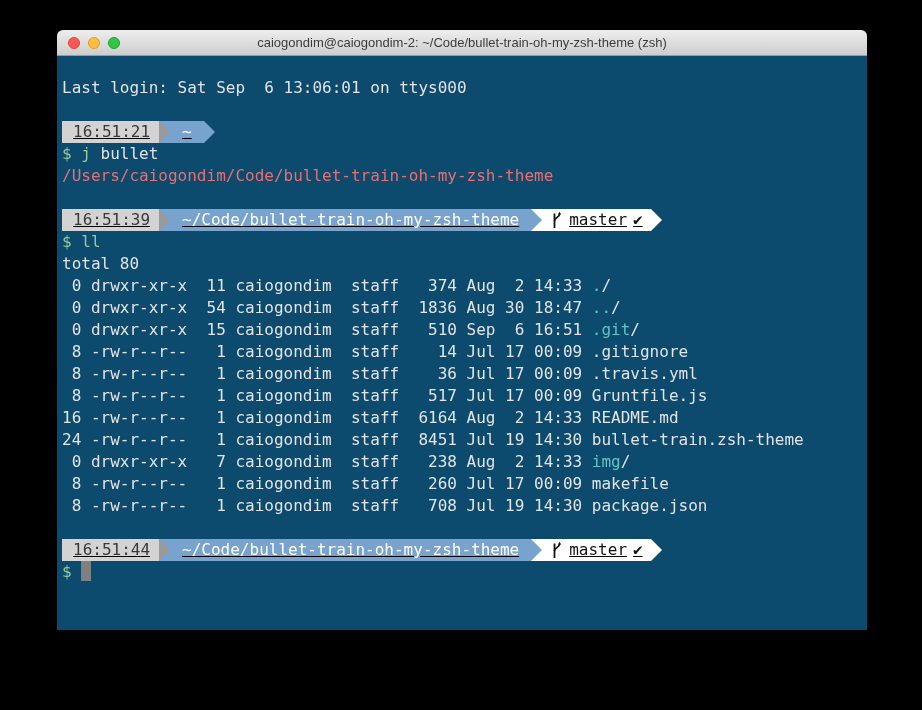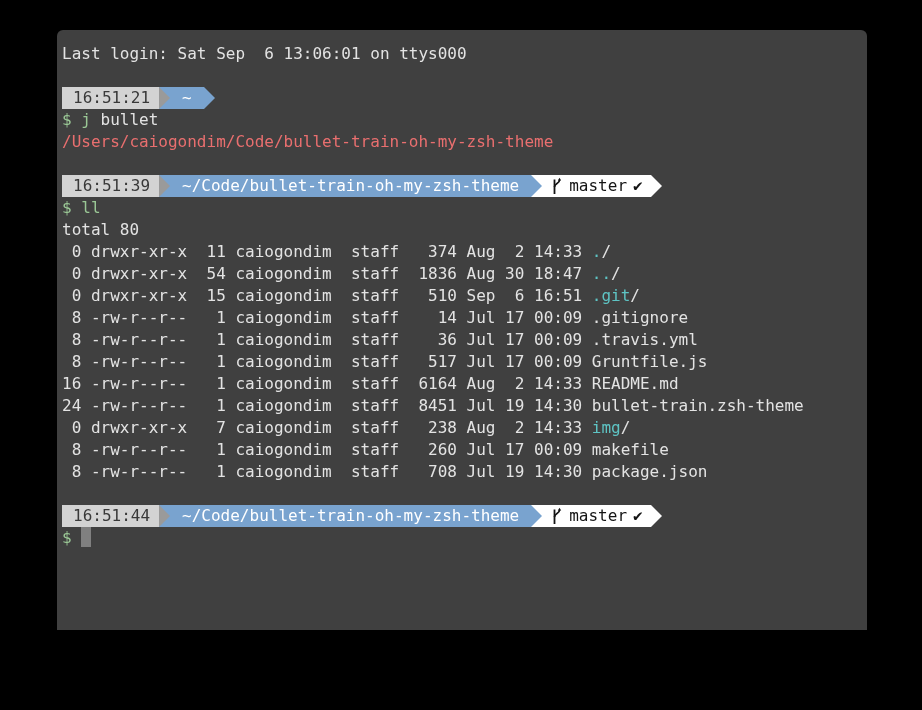--- a/index.html
+++ b/index.html
@@ -37,45 +37,53 @@
   }
   .tab {
     position:absolute; left:10px; top:2px; width:176px; height:19px;
     background:linear-gradient(#d3d3d3,#bdbdbd);
     border:1px solid #5a5a5a; border-bottom:none;
     border-radius:4px 4px 0 0; box-sizing:border-box;
     text-align:center; font-size:11px; font-weight:bold; color:#262626;
     line-height:17px; white-space:nowrap; overflow:hidden;
   }
   .terminal {
-    flex:1; background:#404040;
+    flex:1; background:#0c4a6e;
     font-family:"DejaVu Sans Mono", monospace;
     font-size:16px; line-height:22px;
-    padding:13px 4px 0 5px;
+    padding:21px 4px 0 5px;
     white-space:pre; overflow:hidden;
   }
   .t-line { min-height:22px; height:22px; }
-  .t-line.prompt { display:flex; align-items:flex-start; }
+  .t-line.prompt { display:flex; align-items:flex-start;text-decoration:underline; }
   .seg { display:flex; align-items:center; height:22px; }
   .arrow-wrap { width:11px; height:22px; flex:0 0 11px; }
   .tri {
     width:0; height:0;
     border-top:11px solid transparent;
     border-bottom:11px solid transparent;
   }
   .git-seg { display:flex; align-items:center; gap:6px; }
   .cursor {
     display:inline-block; width:10px; height:20px;
     background:#808080; vertical-align:-4px;
   }
 </style>
 </head>
 <body>
 
 <div class="window">
+  <div class="titlebar">
+    <div class="lights">
+      <span class="light red"></span>
+      <span class="light yellow"></span>
+      <span class="light green"></span>
+    </div>
+    <div class="title">caiogondim@caiogondim-2: ~/Code/bullet-train-oh-my-zsh-theme (zsh)</div>
+  </div>
   <div class="terminal"><div class="t-line"><span style="color: rgb(227, 227, 227);">Last login: Sat Sep  6 13:06:01 on ttys000</span></div><div class="t-line"></div><div class="t-line prompt"><div class="seg" style="background: rgb(211, 211, 211); color: rgb(57, 57, 57); padding: 0px 9px 0px 11px;">16:51:21</div><div class="arrow-wrap" style="background: rgb(121, 163, 207);"><div class="tri" style="border-left: 11px solid rgb(154, 154, 154);"></div></div><div class="seg" style="background: rgb(121, 163, 207); color: rgb(255, 255, 255); padding: 0px 12px;">~</div><div class="arrow-wrap" style="background: transparent;"><div class="tri" style="border-left: 11px solid rgb(121, 163, 207);"></div></div></div><div class="t-line"><span style="color: rgb(154, 199, 149);">$</span><span style="color: rgb(227, 227, 227);"> </span><span style="color: rgb(154, 199, 149);">j</span><span style="color: rgb(227, 227, 227);"> bullet</span></div><div class="t-line"><span style="color: rgb(233, 111, 111);">/Users/caiogondim/Code/bullet-train-oh-my-zsh-theme</span></div><div class="t-line"></div><div class="t-line prompt"><div class="seg" style="background: rgb(211, 211, 211); color: rgb(57, 57, 57); padding: 0px 9px 0px 11px;">16:51:39</div><div class="arrow-wrap" style="background: rgb(121, 163, 207);"><div class="tri" style="border-left: 11px solid rgb(154, 154, 154);"></div></div><div class="seg" style="background: rgb(121, 163, 207); color: rgb(255, 255, 255); padding: 0px 12px;">~/Code/bullet-train-oh-my-zsh-theme</div><div class="arrow-wrap" style="background: rgb(255, 255, 255);"><div class="tri" style="border-left: 11px solid rgb(121, 163, 207);"></div></div><div class="seg git-seg" style="background: rgb(255, 255, 255); color: rgb(20, 20, 20); padding: 0px 8px;"><span><svg width="13" height="19" viewBox="0 0 13 19" style="display:block">
               <path d="M4.5 2.5 V17" stroke="#141414" stroke-width="1.8" fill="none"></path>
               <path d="M4.5 10 C4.5 6, 9.5 7, 9.5 3" stroke="#141414" stroke-width="1.8" fill="none"></path>
               <path d="M7.8 3.6 L9.5 0.8 L11.2 3.6 Z" fill="#141414"></path>
             </svg></span><span>master</span><span>✔</span></div><div class="arrow-wrap" style="background: transparent;"><div class="tri" style="border-left: 11px solid rgb(255, 255, 255);"></div></div></div><div class="t-line"><span style="color: rgb(154, 199, 149);">$</span><span style="color: rgb(227, 227, 227);"> </span><span style="color: rgb(154, 199, 149);">ll</span></div><div class="t-line"><span style="color: rgb(227, 227, 227);">total 80</span></div><div class="t-line"><span style="color: rgb(227, 227, 227);"> 0 drwxr-xr-x  11 caiogondim  staff   374 Aug  2 14:33 </span><span style="color: rgb(94, 196, 196);">.</span><span style="color: rgb(227, 227, 227);">/</span></div><div class="t-line"><span style="color: rgb(227, 227, 227);"> 0 drwxr-xr-x  54 caiogondim  staff  1836 Aug 30 18:47 </span><span style="color: rgb(94, 196, 196);">..</span><span style="color: rgb(227, 227, 227);">/</span></div><div class="t-line"><span style="color: rgb(227, 227, 227);"> 0 drwxr-xr-x  15 caiogondim  staff   510 Sep  6 16:51 </span><span style="color: rgb(94, 196, 196);">.git</span><span style="color: rgb(227, 227, 227);">/</span></div><div class="t-line"><span style="color: rgb(227, 227, 227);"> 8 -rw-r--r--   1 caiogondim  staff    14 Jul 17 00:09 </span><span style="color: rgb(227, 227, 227);">.gitignore</span></div><div class="t-line"><span style="color: rgb(227, 227, 227);"> 8 -rw-r--r--   1 caiogondim  staff    36 Jul 17 00:09 </span><span style="color: rgb(227, 227, 227);">.travis.yml</span></div><div class="t-line"><span style="color: rgb(227, 227, 227);"> 8 -rw-r--r--   1 caiogondim  staff   517 Jul 17 00:09 </span><span style="color: rgb(227, 227, 227);">Gruntfile.js</span></div><div class="t-line"><span style="color: rgb(227, 227, 227);">16 -rw-r--r--   1 caiogondim  staff  6164 Aug  2 14:33 </span><span style="color: rgb(227, 227, 227);">README.md</span></div><div class="t-line"><span style="color: rgb(227, 227, 227);">24 -rw-r--r--   1 caiogondim  staff  8451 Jul 19 14:30 </span><span style="color: rgb(227, 227, 227);">bullet-train.zsh-theme</span></div><div class="t-line"><span style="color: rgb(227, 227, 227);"> 0 drwxr-xr-x   7 caiogondim  staff   238 Aug  2 14:33 </span><span style="color: rgb(94, 196, 196);">img</span><span style="color: rgb(227, 227, 227);">/</span></div><div class="t-line"><span style="color: rgb(227, 227, 227);"> 8 -rw-r--r--   1 caiogondim  staff   260 Jul 17 00:09 </span><span style="color: rgb(227, 227, 227);">makefile</span></div><div class="t-line"><span style="color: rgb(227, 227, 227);"> 8 -rw-r--r--   1 caiogondim  staff   708 Jul 19 14:30 </span><span style="color: rgb(227, 227, 227);">package.json</span></div><div class="t-line"></div><div class="t-line prompt"><div class="seg" style="background: rgb(211, 211, 211); color: rgb(57, 57, 57); padding: 0px 9px 0px 11px;">16:51:44</div><div class="arrow-wrap" style="background: rgb(121, 163, 207);"><div class="tri" style="border-left: 11px solid rgb(154, 154, 154);"></div></div><div class="seg" style="background: rgb(121, 163, 207); color: rgb(255, 255, 255); padding: 0px 12px;">~/Code/bullet-train-oh-my-zsh-theme</div><div class="arrow-wrap" style="background: rgb(255, 255, 255);"><div class="tri" style="border-left: 11px solid rgb(121, 163, 207);"></div></div><div class="seg git-seg" style="background: rgb(255, 255, 255); color: rgb(20, 20, 20); padding: 0px 8px;"><span><svg width="13" height="19" viewBox="0 0 13 19" style="display:block">
               <path d="M4.5 2.5 V17" stroke="#141414" stroke-width="1.8" fill="none"></path>
               <path d="M4.5 10 C4.5 6, 9.5 7, 9.5 3" stroke="#141414" stroke-width="1.8" fill="none"></path>
               <path d="M7.8 3.6 L9.5 0.8 L11.2 3.6 Z" fill="#141414"></path>
             </svg></span><span>master</span><span>✔</span></div><div class="arrow-wrap" style="background: transparent;"><div class="tri" style="border-left: 11px solid rgb(255, 255, 255);"></div></div></div><div class="t-line"><span style="color: rgb(154, 199, 149);">$</span><span style="color: rgb(227, 227, 227);"> </span><span class="cursor" style="background: rgb(128, 128, 128);"></span></div></div>
 </div>

